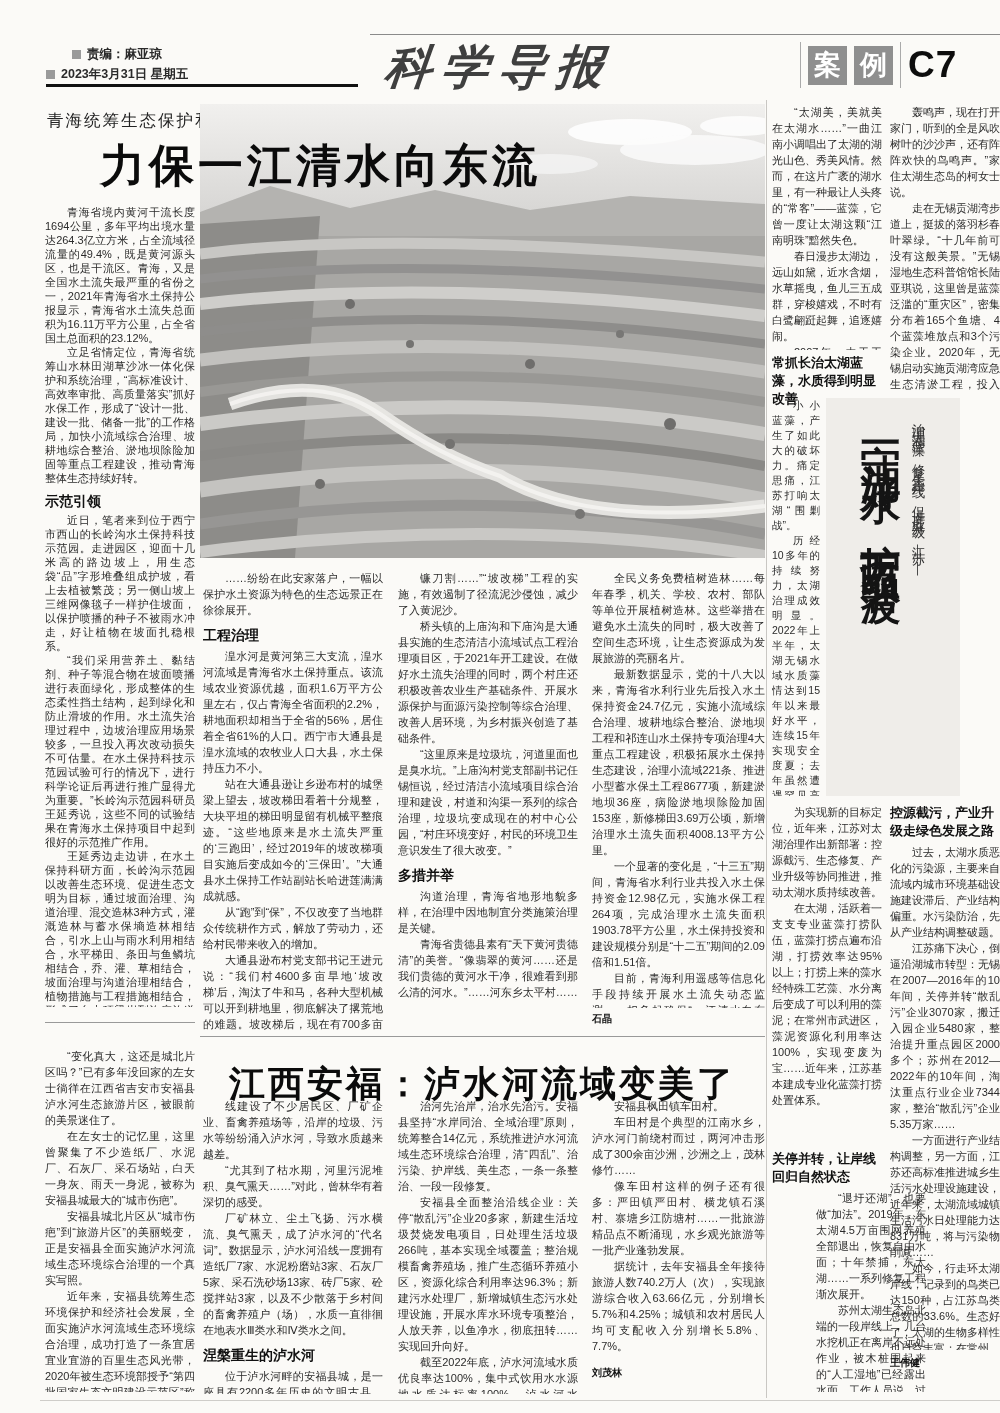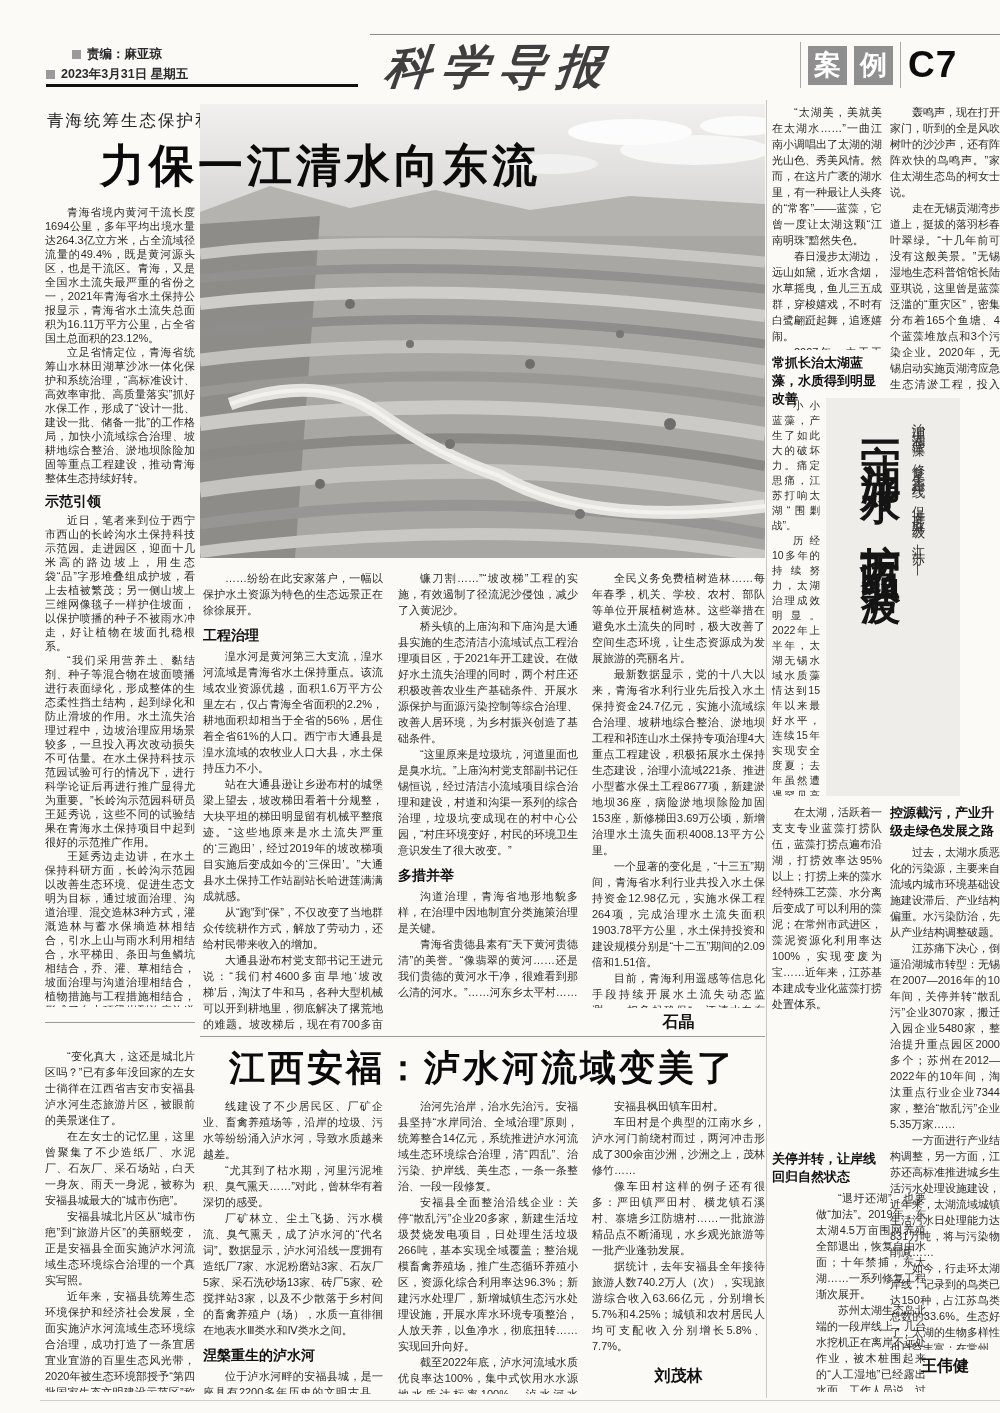--- a/index.html
+++ b/index.html
@@ -21,24 +21,24 @@
   #pageno{font-size:37px;font-weight:bold;color:#0d0d0d;letter-spacing:1px;}
   
   #kicker{font-size:16.5px;color:#222;letter-spacing:2px;}
   #headline1{font-size:45px;font-weight:bold;letter-spacing:4px;color:#0b0b0b;white-space:nowrap;}
   .col{overflow:hidden;text-align:justify;}
   .col p{margin:0;text-indent:2em;}
   .b11{font-size:11px;line-height:14px;color:#2b2b2b;}
   .b11s{font-size:11px;line-height:16px;color:#2b2b2b;}
   .b10{font-size:10.5px;line-height:15px;color:#2b2b2b;}
   .subhead{font-size:14px;font-weight:bold;color:#111;margin:9px 0 5px 0;text-indent:0;text-align:left;}
-  .byline{font-weight:bold;text-align:center;font-size:16px;color:#111;}
+  .byline{font-weight:bold;text-align:left;font-size:10px;color:#111;}
   .rule{background:#999;}
   #headline2{font-size:36px;font-weight:bold;letter-spacing:3px;color:#0b0b0b;text-align:center;
-             font-family:"Liberation Serif",serif;}
+             font-family:"Liberation Serif",serif;margin-top:16px;}
   
   #taihu-box{background:#efede9;display:flex;flex-direction:row;justify-content:center;
              align-items:stretch;padding:14px 6px;box-sizing:border-box;}
   #taihu-kicker{writing-mode:vertical-rl;font-size:13.5px;letter-spacing:4px;color:#333;
                 margin-left:6px;line-height:20px;}
   #taihu-title{writing-mode:vertical-rl;font-family:"Liberation Serif",serif;font-weight:900;
                font-size:40px;letter-spacing:10px;color:#141414;line-height:1.1;}
   .sb-subhead{font-size:13px;font-weight:bold;color:#111;line-height:18px;text-align:left;}
 </style>
 </head>
@@ -183,20 +183,21 @@
         <p>小小蓝藻，产生了如此大的破坏力。痛定思痛，江苏打响太湖“围剿战”。</p>
         <p>历经10多年的持续努力，太湖治理成效明显。2022年上半年，太湖无锡水域水质藻情达到15年以来最好水平，连续15年实现安全度夏；去年虽然遭遇罕见高温少雨极端天气，太湖蓝藻依然得到很好控制，太湖8个水源地水质保持良好，自来水出厂水水质全面达到或优于国家标准。</p>
       </div>
     <div id="taihu-box" style="width:134px;height:398px;">
       <div id="taihu-title">守一湖好水　护万顷碧波</div>
       <div id="taihu-kicker">治理太湖蓝藻、修复生态岸线、促进产业升级，江苏——</div>
     </div>
   </div>
 
   <div class="col b11s abs" style="left:772px;top:804px;width:110px;height:340px;">
+      <p>为实现新的目标定位，近年来，江苏对太湖治理作出新部署：控源截污、生态修复、产业升级等协同推进，推动太湖水质持续改善。</p>
       <p>在太湖，活跃着一支支专业蓝藻打捞队伍，蓝藻打捞点遍布沿湖，打捞效率达95%以上；打捞上来的藻水经特殊工艺藻、水分离后变成了可以利用的藻泥；在常州市武进区，藻泥资源化利用率达100%，实现变废为宝……近年来，江苏基本建成专业化蓝藻打捞处置体系。</p>
     </div>
   <div class="sb-subhead abs" style="left:772px;top:1150px;width:110px;">关停并转，让岸线回归自然状态</div>
   <div class="col b11s abs" style="left:772px;top:1190px;width:110px;height:202px;margin-left:44px;">
       <p>“退圩还湖”，也要做“加法”。2019年，东太湖4.5万亩围网养殖全部退出，恢复自由水面；十年禁捕，东太湖……一系列修复工程渐次展开。</p>
       <p>苏州太湖生态岛北端的一段岸线上，几台水挖机正在离岸不远处作业，被木桩围起来的“人工湿地”已经露出水面。工作人员说，过去，绝大部分太湖岸线处在“未设防”状态。2021年，环太湖环岛湿地带建设全面启动，一处处人工生态湿地从岸线“冒出来”，在减氮降磷、吸收蓝藻、涵养水体等方面发挥着重要作用。“以前，一天到晚都是渔船发动机的</p>
     </div>
 
   <div class="sb-subhead abs" style="left:890px;top:804px;width:110px;">控源截污，产业升级走绿色发展之路</div>
   <div class="col b11s abs" style="left:890px;top:844px;width:110px;height:506px;">

